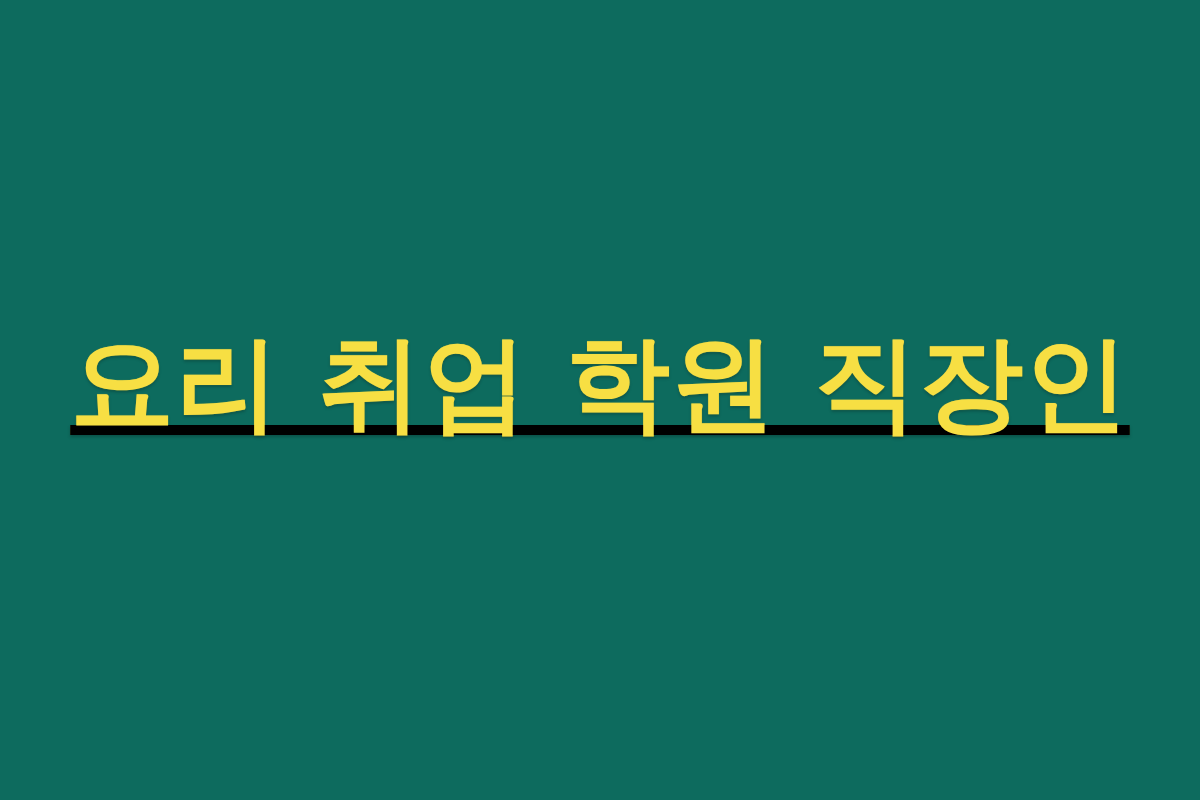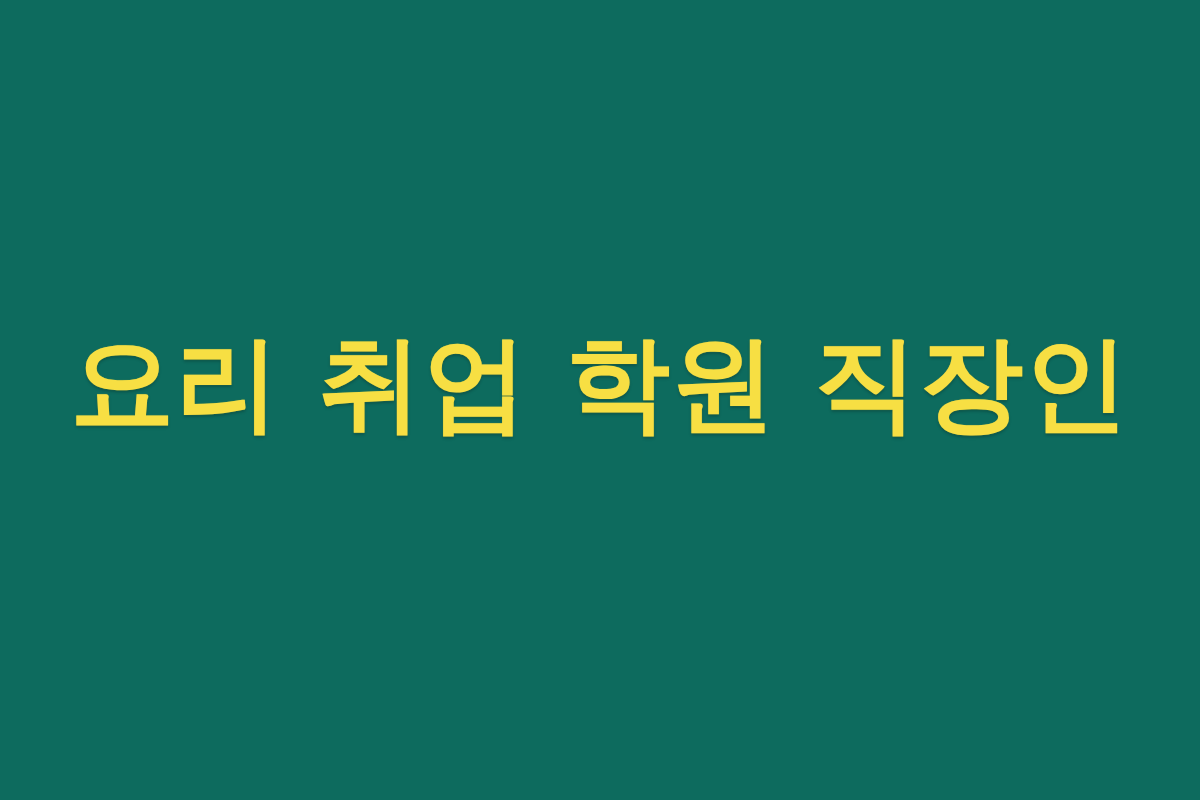--- a/index.html
+++ b/index.html
@@ -30,20 +30,21 @@
   .banner-inner {
     width: 100%;
     padding: 0 40px;
     box-sizing: border-box;
     display: flex;
     flex-direction: column;
     align-items: center;
     justify-content: flex-end;
     
     transform: translateY(-16px);
+    text-decoration: underline;
   }
 
   .headline {
     margin: 0;
     padding: 0;
     text-align: center;
     color: #f7df43;
     font-family: "DejaVu Sans", "Liberation Sans", sans-serif;
     font-size: 104px;
     font-weight: 700;

